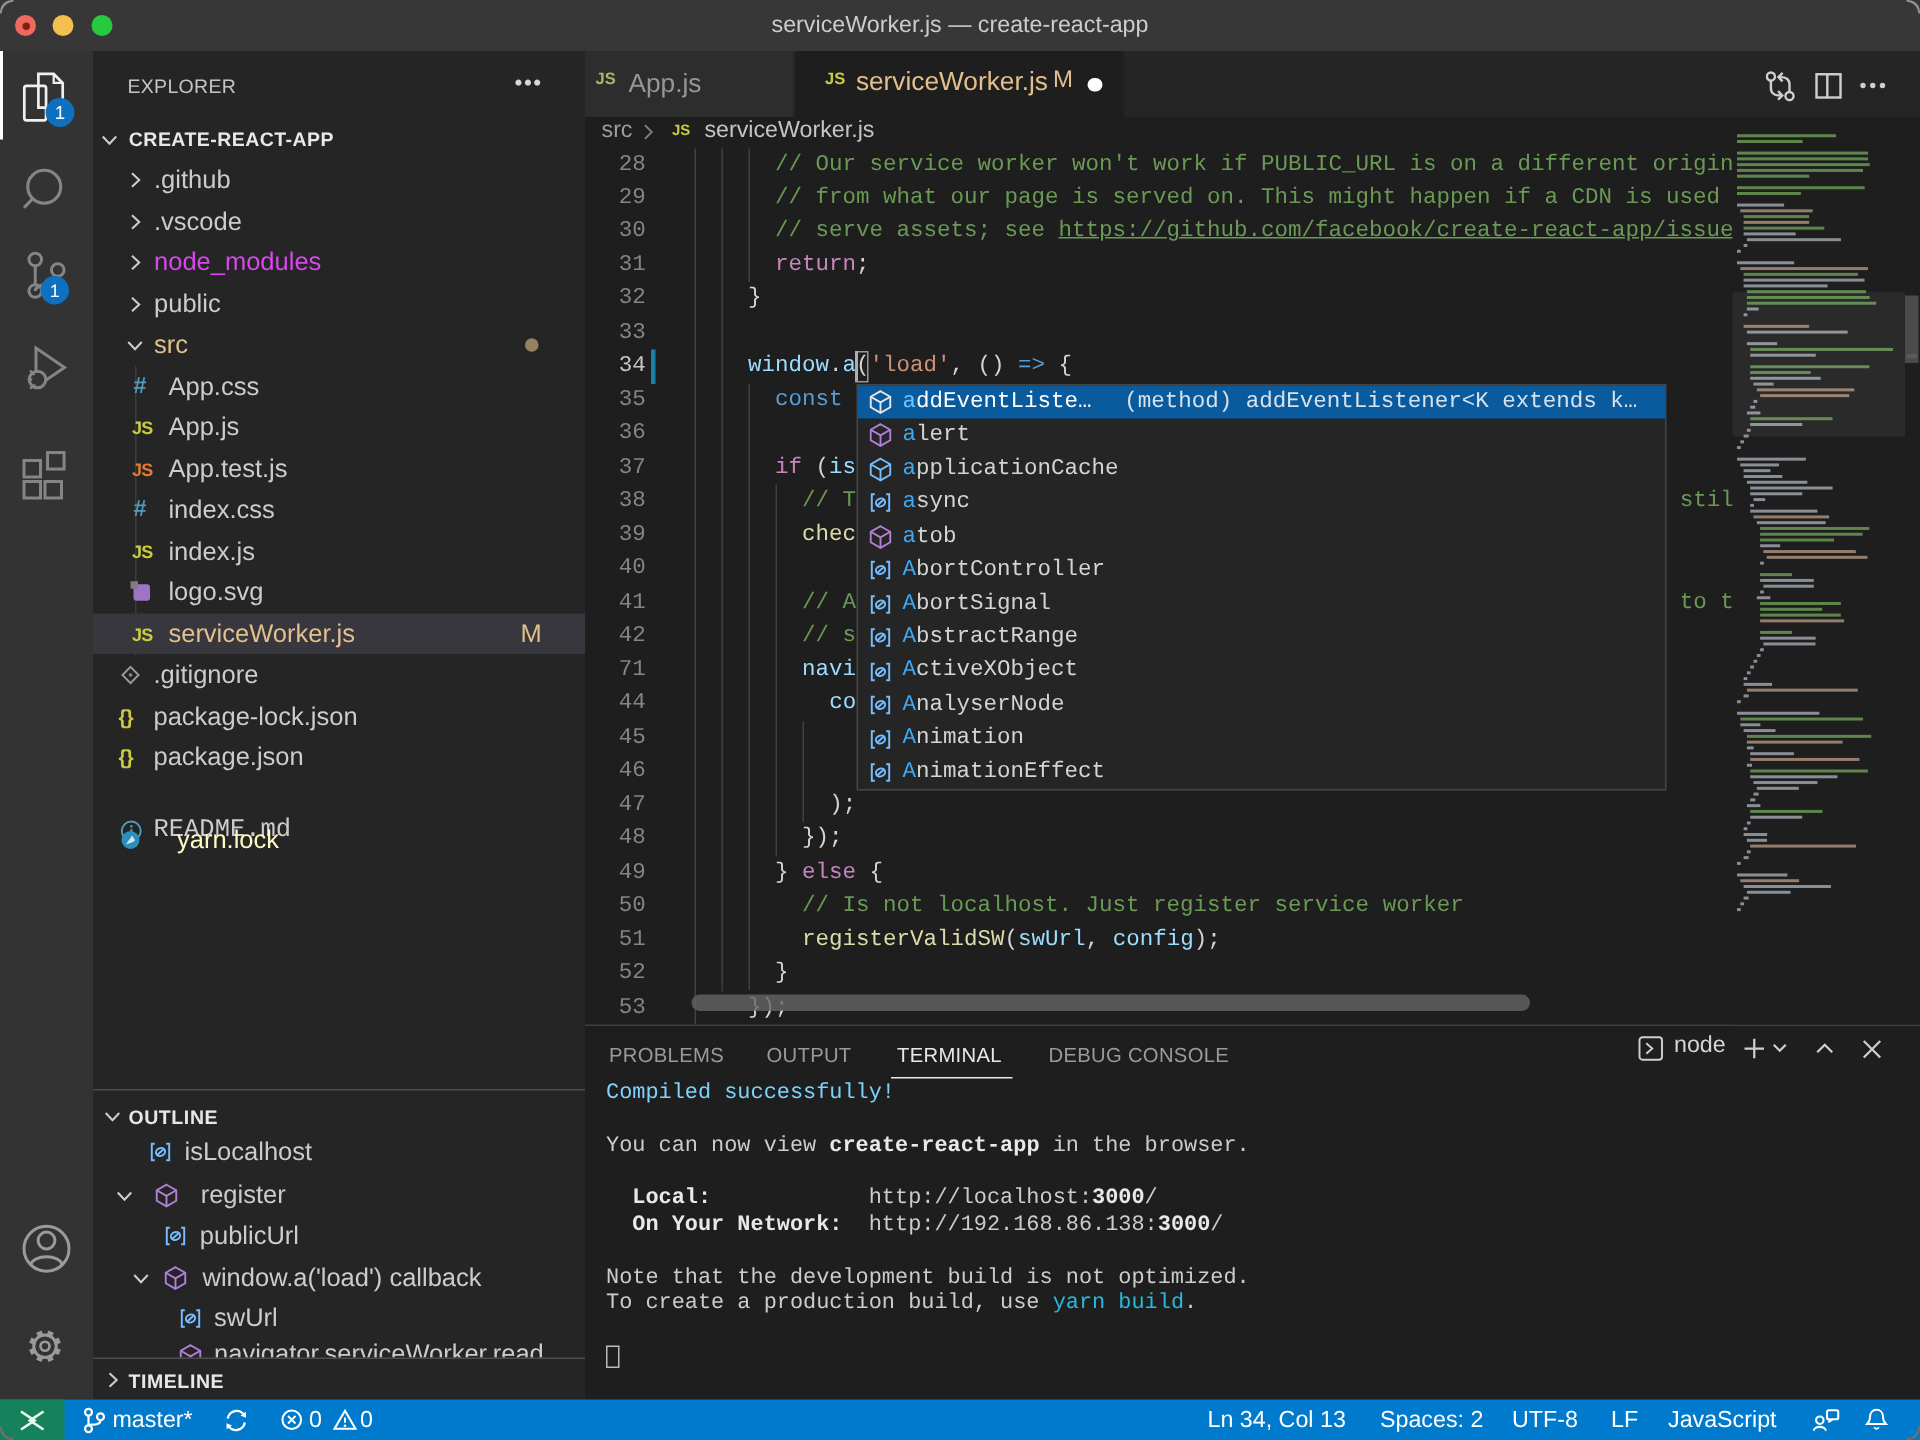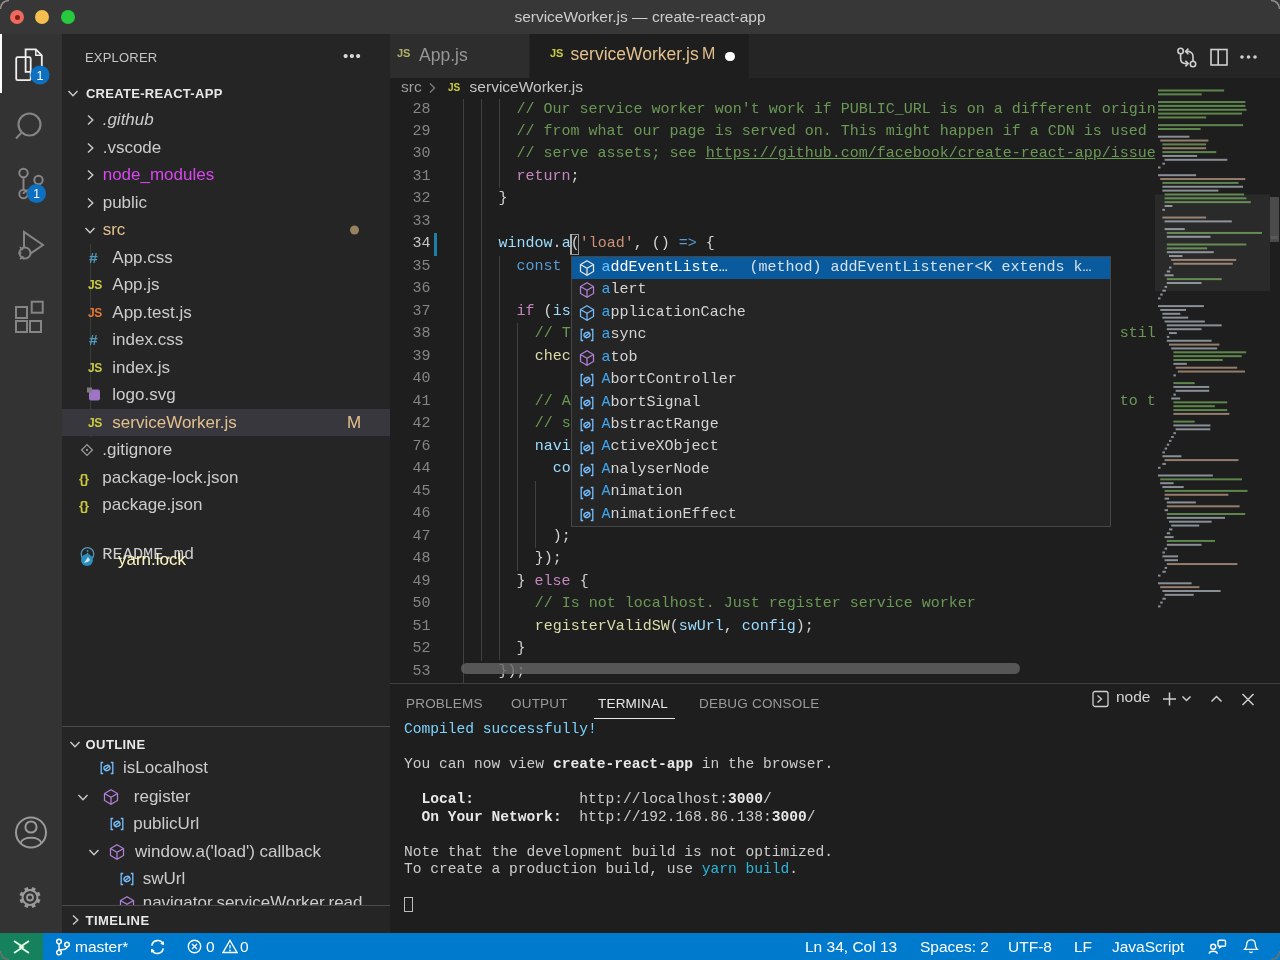--- a/index.html
+++ b/index.html
@@ -102,21 +102,21 @@
 <div class="abs" id="sidebar">
 <div class="abs" style="left:23px;top:16px;font-size:13px;letter-spacing:.2px;color:#c5c5c5">EXPLORER</div>
 <div class="abs" style="left:281px;top:13px;font-size:15px;color:#d7d7d7;letter-spacing:1px">•••</div>
 <div class="abs" style="left:27.5px;top:210.2px;width:1px;height:192.5px;background:#3c3c3c"></div>
 <div class="row" style="top:45.0px;">
         <svg class="abs" style="left:3px;top:5.75px" width="16" height="16" viewBox="0 0 16 16">
           <path d="M3.5 6 L8 10.8 L12.5 6" stroke="#cccccc" stroke-width="1.4" fill="none"></path>
         </svg>
         <span class="rtext" style="left:23.9px;font-weight:bold;font-size:13px;letter-spacing:.3px;color:#e8e8e8">CREATE-REACT-APP</span>
       </div>
-<div class="row" style="top:72.5px;font-style:italic;">
+<div class="row" style="top:72.5px;">
         <svg class="abs" style="left:20px;top:5.75px" width="16" height="16" viewBox="0 0 16 16">
           <path d="M6 3.5 L10.8 8 L6 12.5" stroke="#cccccc" stroke-width="1.4" fill="none"></path>
         </svg>
         <span class="rtext" style="left:40.7px;color:#cccccc">.github</span>
       </div>
 <div class="row" style="top:99.9px;">
         <svg class="abs" style="left:20px;top:5.75px" width="16" height="16" viewBox="0 0 16 16">
           <path d="M6 3.5 L10.8 8 L6 12.5" stroke="#cccccc" stroke-width="1.4" fill="none"></path>
         </svg>
         <span class="rtext" style="left:40.7px;color:#cccccc">.vscode</span>
@@ -331,21 +331,21 @@
 <div class="cl" style="top:202.82px;left:126.6px"><span class="k">if</span><span class="w"> (</span><span class="v">isLocalhost</span><span class="w">) {</span></div>
 <div class="ln" style="top:225.30px;">38</div>
 <div class="cl" style="top:225.30px;left:144.7px"><span class="c">// This is running on localhost. Let's check if a service worker still exists or not.</span></div>
 <div class="ln" style="top:247.78px;">39</div>
 <div class="cl" style="top:247.78px;left:144.7px"><span class="f">checkValidServiceWorker</span><span class="w">(</span><span class="v">swUrl</span><span class="w">, </span><span class="v">config</span><span class="w">);</span></div>
 <div class="ln" style="top:270.26px;">40</div>
 <div class="ln" style="top:292.74px;">41</div>
 <div class="cl" style="top:292.74px;left:144.7px"><span class="c">// Add some additional logging to localhost, pointing developers to the</span></div>
 <div class="ln" style="top:315.22px;">42</div>
 <div class="cl" style="top:315.22px;left:144.7px"><span class="c">// service worker/PWA documentation.</span></div>
-<div class="ln" style="top:337.70px;">76</div>
+<div class="ln" style="top:337.70px;">71</div>
 <div class="cl" style="top:337.70px;left:144.7px"><span class="v">navigator</span><span class="w">.</span><span class="v">serviceWorker</span><span class="w">.</span><span class="v">ready</span><span class="w">.</span><span class="f">then</span><span class="w">(() </span><span class="b">=&gt;</span><span class="w"> {</span></div>
 <div class="ln" style="top:360.18px;">44</div>
 <div class="cl" style="top:360.18px;left:162.8px"><span class="v">console</span><span class="w">.</span><span class="f">log</span><span class="w">(</span></div>
 <div class="ln" style="top:382.66px;">45</div>
 <div class="cl" style="top:382.66px;left:180.9px"><span class="s">'This web app is being served cache-first by a service '</span><span class="w"> +</span></div>
 <div class="ln" style="top:405.14px;">46</div>
 <div class="cl" style="top:405.14px;left:199.0px"><span class="s">'worker. To learn more, visit https://bit.ly/CRA-PWA'</span></div>
 <div class="ln" style="top:427.62px;">47</div>
 <div class="cl" style="top:427.62px;left:162.8px"><span class="w">);</span></div>
 <div class="ln" style="top:450.10px;">48</div>

